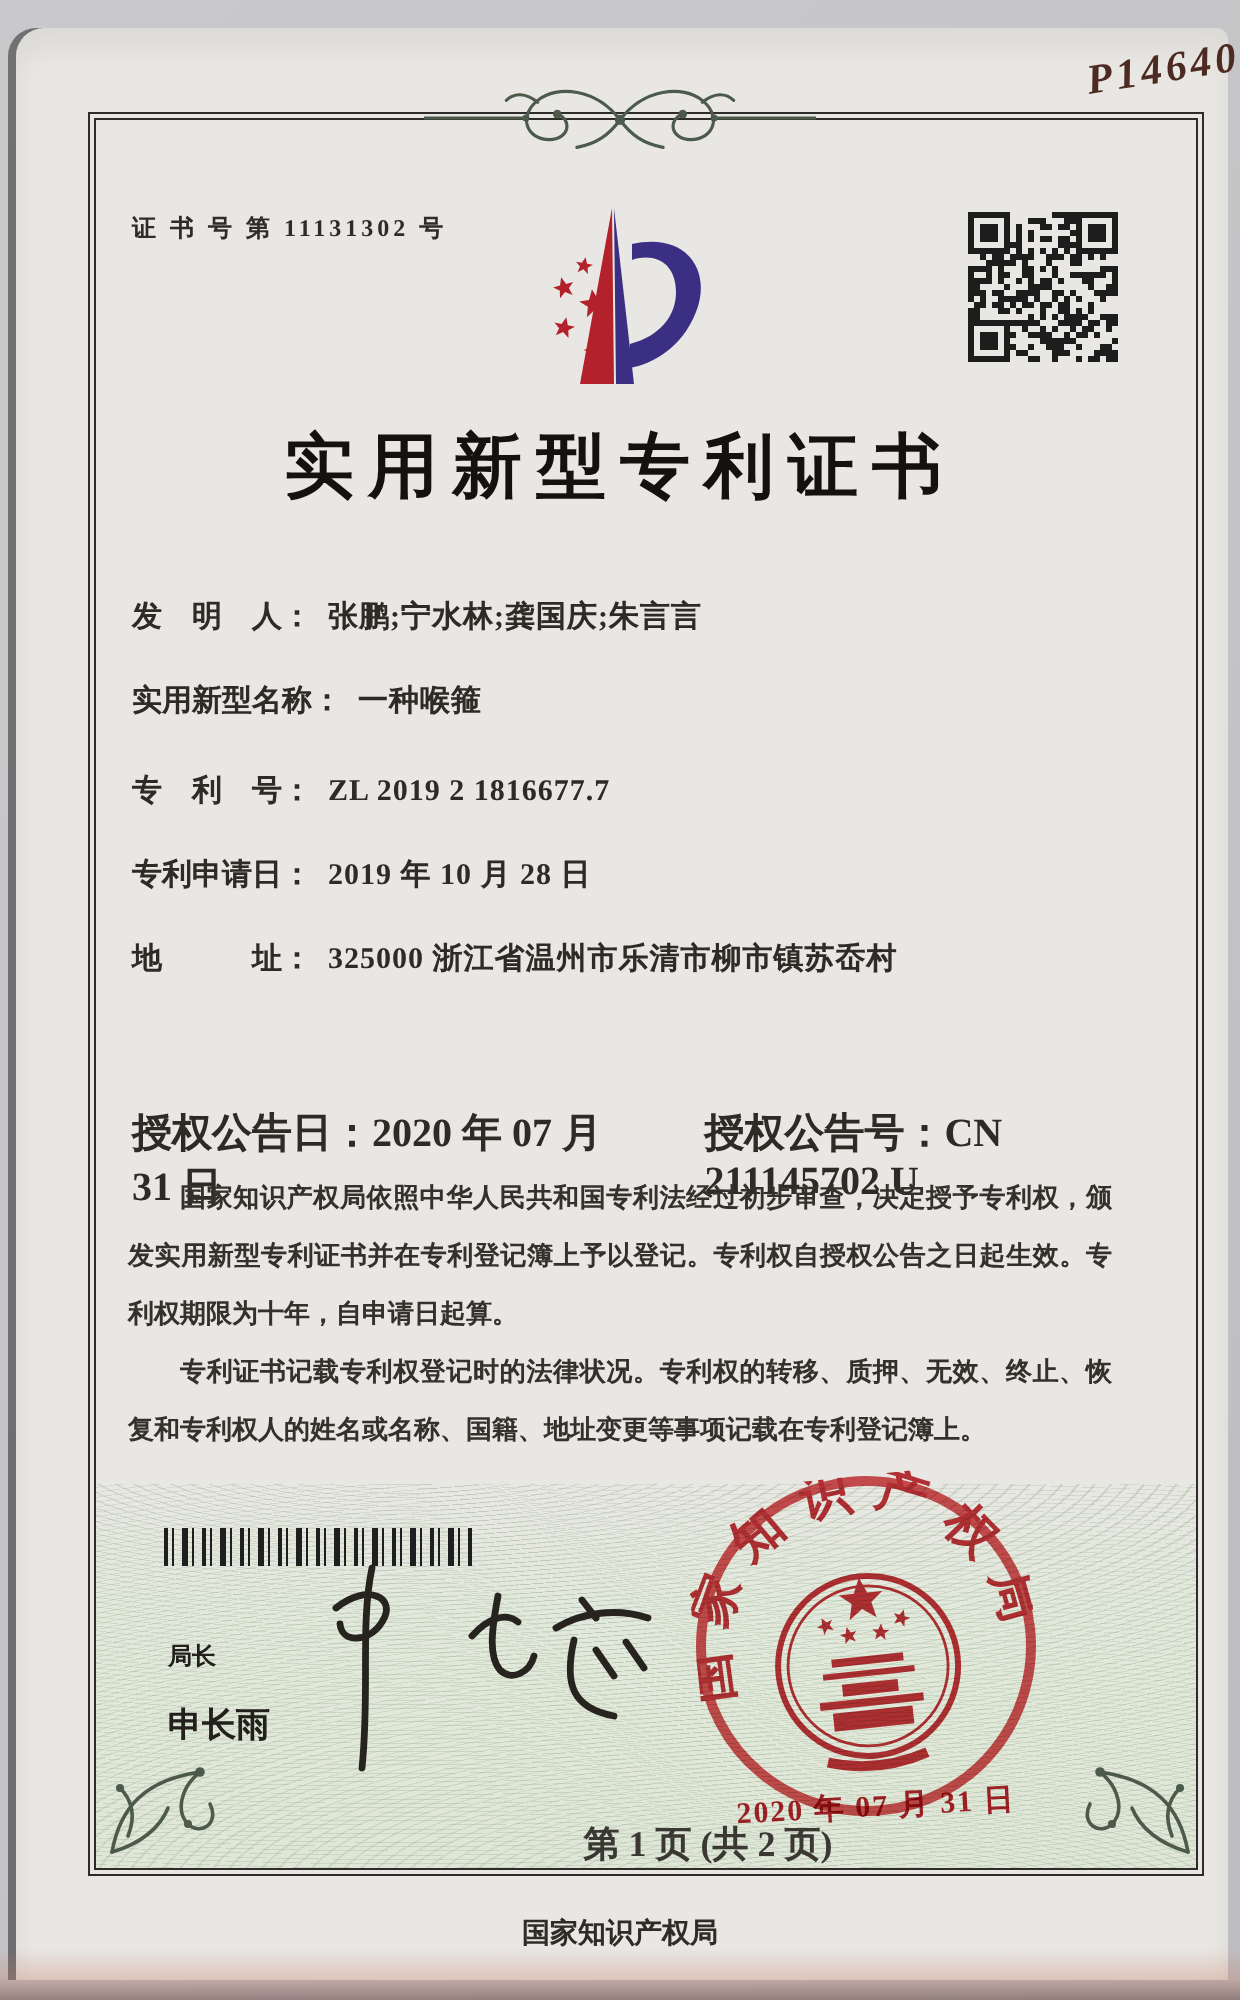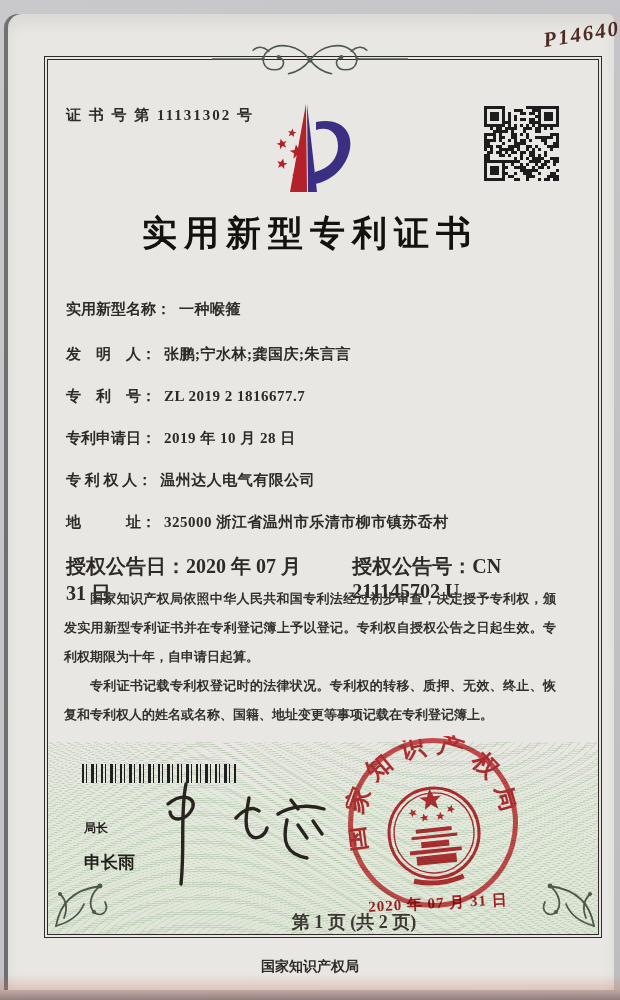--- a/index.html
+++ b/index.html
@@ -14,21 +14,21 @@
   .frame{position:absolute;left:44px;top:56px;width:558px;height:882px;
         border:4px double #2e2b28;}
   
   .guilloche{position:absolute;left:48px;top:742px;width:550px;height:192px;pointer-events:none;
      background:
        repeating-radial-gradient(ellipse 260px 70px at 28% -10%,rgba(134,168,128,.26) 0 1.5px,rgba(0,0,0,0) 1.5px 8px),
        repeating-radial-gradient(ellipse 260px 70px at 72% 110%,rgba(134,168,128,.22) 0 1.5px,rgba(0,0,0,0) 1.5px 8px),
        linear-gradient(to bottom,rgba(226,232,219,0) 0,#e2e8db 34%,#dfe6d7 100%);}
   .handnote{position:absolute;left:543px;top:22px;transform:rotate(-9deg);
         font-style:italic;font-weight:700;font-size:21px;letter-spacing:2px;color:#4e2b22;}
-  .certno{position:absolute;left:66px;top:106px;font-size:15px;font-weight:700;
+  .certno{position:absolute;left:66px;top:106px;font-size:12px;font-weight:700;
         letter-spacing:2px;color:#2e2c29;}
   .logo{position:absolute;left:260px;top:102px;width:104px;height:96px;}
   .qr{position:absolute;left:484px;top:106px;width:75px;height:75px;
         display:grid;grid-template-columns:repeat(25,3px);grid-template-rows:repeat(25,3px);}
   .qr .m{background:#1d1d1d;}
   .title{position:absolute;left:0;top:210px;width:100%;text-align:center;
         font-size:35px;font-weight:700;letter-spacing:7px;color:#14120f;}
   .fields{position:absolute;left:66px;top:298px;width:500px;}
   .frow{display:flex;margin-bottom:20px;font-size:15px;font-weight:700;color:#2e2a26;line-height:22px;}
   .frow .lab{white-space:nowrap;}
@@ -755,39 +755,35 @@
       <div class="m"></div>
       <div class="m"></div>
       <div></div>
       <div class="m"></div>
       <div class="m"></div>
     </div>
 
   <div class="title">实用新型专利证书</div>
 
   <div class="fields">
+    <div class="frow">
+      <span class="lab">发　明　人：</span>
+      <span class="val">张鹏;宁水林;龚国庆;朱言言</span>
+    </div>
     <div class="frow sp1">
       <span class="lab">实用新型名称：</span>
       <span class="val">一种喉箍</span>
-    </div>
-    <div class="frow">
-      <span class="lab">发　明　人：</span>
-      <span class="val">张鹏;宁水林;龚国庆;朱言言</span>
     </div>
     <div class="frow">
       <span class="lab">专　利　号：</span>
       <span class="val">ZL 2019 2 1816677.7</span>
     </div>
     <div class="frow">
       <span class="lab">专利申请日：</span>
       <span class="val">2019 年 10 月 28 日</span>
-    </div>
-    <div class="frow">
-      <span class="lab">专 利 权 人：</span>
-      <span class="val">温州达人电气有限公司</span>
     </div>
     <div class="frow">
       <span class="lab">地　　　址：</span>
       <span class="val">325000 浙江省温州市乐清市柳市镇苏岙村</span>
     </div>
   </div>
 
   <div class="grant">
     <span class="g1">
       <span>授权公告日：</span><span>2020 年 07 月 31 日</span>

